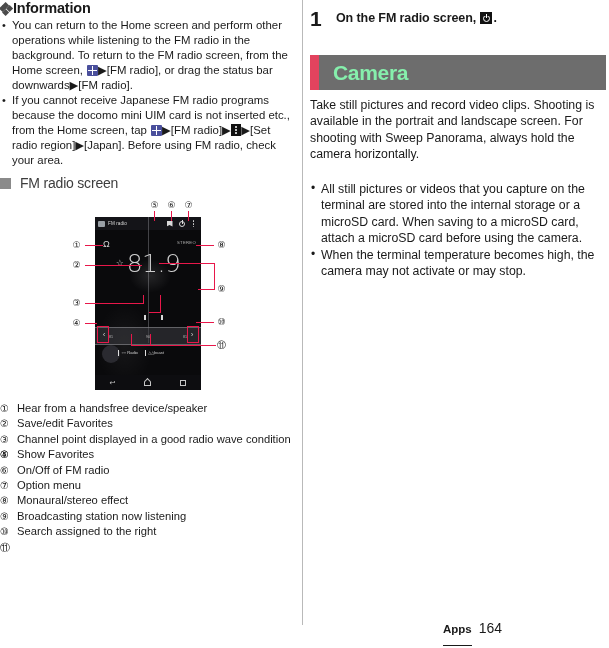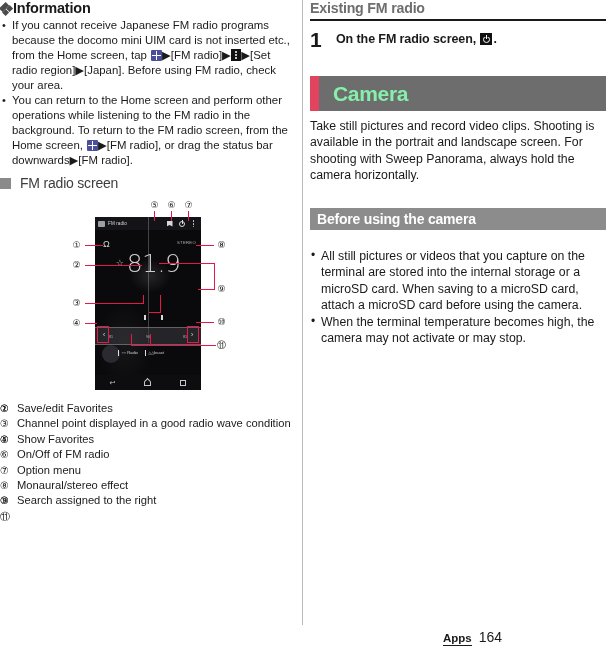--- a/index.html
+++ b/index.html
@@ -593,21 +593,21 @@
     right: 3px;
     bottom: 2px;
     display: flex;
     align-items: baseline;
   }
   .footer .apps {
     font-size: 11.5px;
     font-weight: bold;
     color: #1a1a1a;
     border-bottom: 1.6px solid #1a1a1a;
-    padding-bottom: 1px;
+    padding-bottom: 10px;
     margin-right: 7px;
   }
   .footer .pageno {
     font-size: 14px;
     color: #1a1a1a;
   }
 </style>
 </head>
 <body>
 
@@ -622,24 +622,24 @@
         <i class="d1"></i>
           <i class="d2"></i>
           <i class="d3"></i>
           <i class="d4"></i>
       </span>
       <span>Information</span>
     </h2>
 
     <ul class="bullets">
       <li>
-        <span>If you cannot receive Japanese FM radio programs because the docomo mini UIM card is not inserted etc., from the Home screen, tap </span><span class="ico-grid"></span><span>▶[FM radio]▶</span><span class="ico-menu"><u class="m1"></u><u class="m2"></u><u class="m3"></u></span><span>▶[Set radio region]▶[Japan]. Before using FM radio, check your area.</span>
+        <span>You can return to the Home screen and perform other operations while listening to the FM radio in the background. To return to the FM radio screen, from the Home screen, </span><span class="ico-grid"></span><span>▶[FM radio], or drag the status bar downwards▶[FM radio].</span>
       </li>
       <li>
-        <span>You can return to the Home screen and perform other operations while listening to the FM radio in the background. To return to the FM radio screen, from the Home screen, </span><span class="ico-grid"></span><span>▶[FM radio], or drag the status bar downwards▶[FM radio].</span>
+        <span>If you cannot receive Japanese FM radio programs because the docomo mini UIM card is not inserted etc., from the Home screen, tap </span><span class="ico-grid"></span><span>▶[FM radio]▶</span><span class="ico-menu"><u class="m1"></u><u class="m2"></u><u class="m3"></u></span><span>▶[Set radio region]▶[Japan]. Before using FM radio, check your area.</span>
       </li>
     </ul>
 
     <div class="sub-head">
       <span class="sq"></span>
       <span class="txt">FM radio screen</span>
     </div>
 
     <div class="figure">
 
@@ -743,53 +743,49 @@
       <div class="callout" style="left:148px; top:2px;">⑤</div>
       <div class="callout" style="left:165px; top:2px;">⑥</div>
       <div class="callout" style="left:182px; top:2px;">⑦</div>
       <div class="callout" style="left:215px; top:42px;">⑧</div>
       <div class="callout" style="left:215px; top:86px;">⑨</div>
       <div class="callout" style="left:215px; top:119px;">⑩</div>
       <div class="callout" style="left:215px; top:142px;">⑪</div>
     </div>
 
     <ol class="captions">
-      <li><span class="cnum">①</span></li>
+      <li><span class="cnum">①</span><span>Hear from a handsfree device/speaker</span></li>
       <li><span class="cnum">②</span><span>Save/edit Favorites</span></li>
       <li><span class="cnum">③</span><span>Channel point displayed in a good radio wave condition</span></li>
       <li><span class="cnum">④</span></li>
       <li><span class="cnum">⑤</span><span>Show Favorites</span></li>
       <li><span class="cnum">⑥</span><span>On/Off of FM radio</span></li>
       <li><span class="cnum">⑦</span><span>Option menu</span></li>
       <li><span class="cnum">⑧</span><span>Monaural/stereo effect</span></li>
-      <li><span class="cnum">⑨</span></li>
+      <li><span class="cnum">⑨</span><span>Broadcasting station now listening</span></li>
       <li><span class="cnum">⑩</span><span>Search assigned to the right</span></li>
       <li><span class="cnum">⑪</span></li>
     </ol>
   </div>
 
   <div class="col-right">
 
-    <h2 class="section-title">Existing FM radio</h2>
 
     <div class="step">
       <div class="stepnum">1</div>
       <div class="steptext"><span>On the FM radio screen, </span><span class="ico-power"><u></u></span><span>.</span></div>
     </div>
 
     <div class="chapter-banner">
       <span class="bar"></span>
       <span class="title">Camera</span>
     </div>
 
     <p class="body-para">Take still pictures and record video clips. Shooting is available in the portrait and landscape screen. For shooting with Sweep Panorama, always hold the camera horizontally.</p>
 
-    <div class="subsection-banner">
-      <span class="title">Before using the camera</span>
-    </div>
 
     <ul class="rbullets">
       <li>All still pictures or videos that you capture on the terminal are stored into the internal storage or a microSD card. When saving to a microSD card, attach a microSD card before using the camera.</li>
       <li>When the terminal temperature becomes high, the camera may not activate or may stop.</li>
     </ul>
   </div>
 
   <div class="footer">
     <span class="apps">Apps</span>
     <span class="pageno">164</span>

